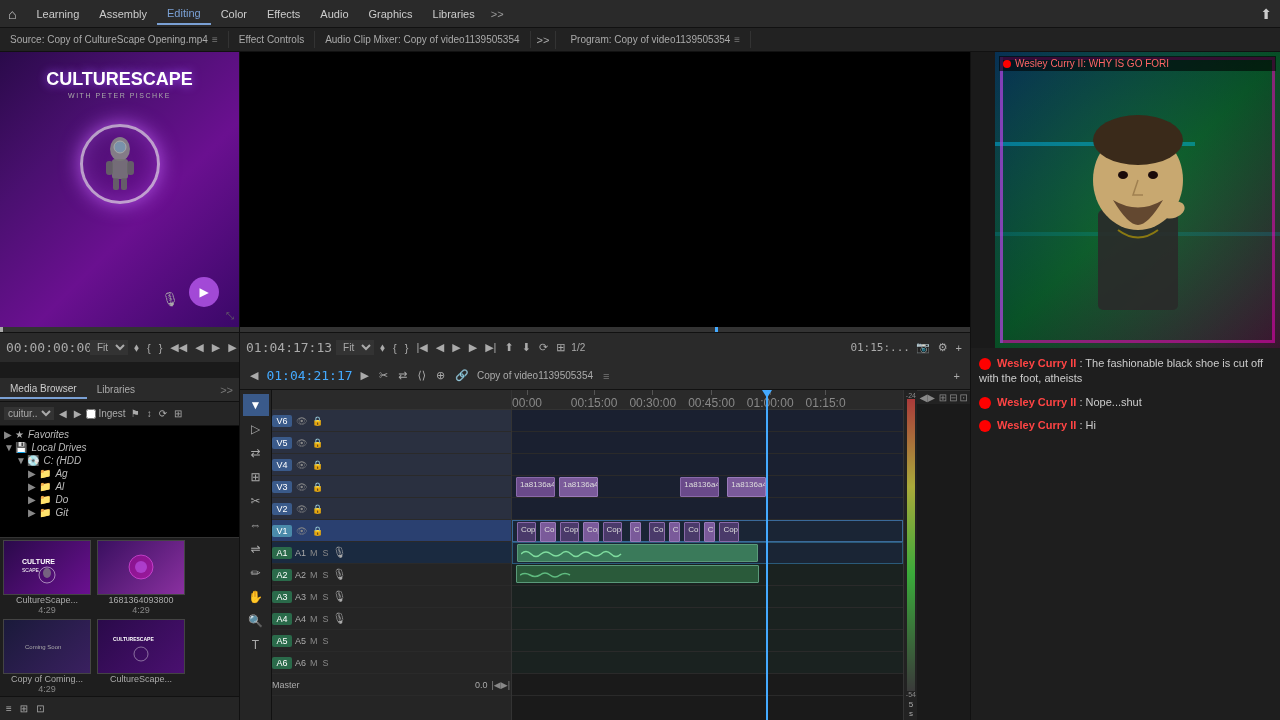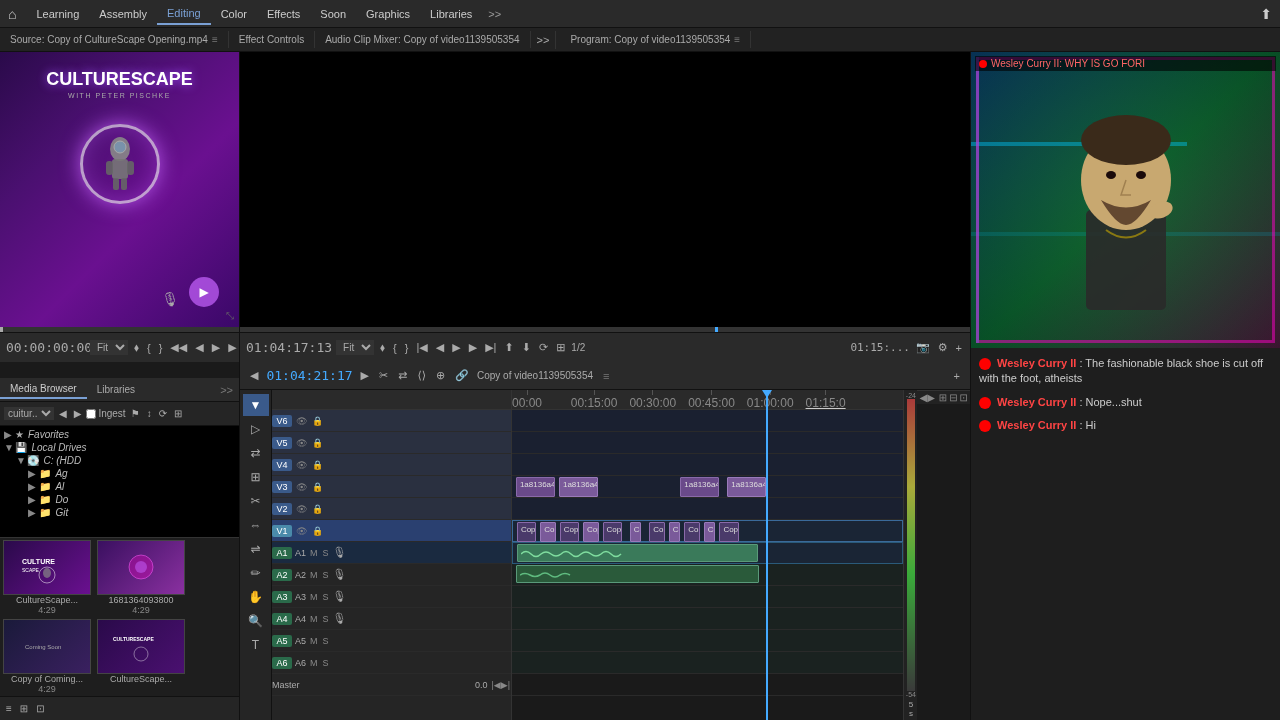--- a/index.html
+++ b/index.html
@@ -548,20 +548,21 @@
       display: flex;
       flex-direction: column;
     }
 
     
     .stream-preview {
       height: 296px;
       background: #7f1d1d;
       position: relative;
       overflow: hidden;
+      margin-left: 24px;
     }
     .stream-person {
       width: 100%;
       height: 100%;
       background: radial-gradient(ellipse at center, #1a3a1a 0%, #0a1a0a 100%);
       display: flex;
       align-items: center;
       justify-content: center;
       position: relative;
     }
@@ -632,21 +633,21 @@
 </head>
 <body>
 
 <div id="top-menu">
   <span style="font-size:14px;margin-right:10px;cursor:pointer;">⌂</span>
   <span class="menu-item">Learning</span>
   <span class="menu-item">Assembly</span>
   <span class="menu-item active">Editing</span>
   <span class="menu-item">Color</span>
   <span class="menu-item">Effects</span>
-  <span class="menu-item">Soon</span>
+  <span class="menu-item">Audio</span>
   <span class="menu-item">Graphics</span>
   <span class="menu-item">Libraries</span>
   <span class="menu-more">&gt;&gt;</span>
   <div class="menu-right">
     <span style="font-size:14px;cursor:pointer;">⬆</span>
   </div>
 </div>
 
 <div id="tab-bar">
   <div class="tab">
@@ -1012,21 +1013,21 @@
                 <div class="ruler-tick-label">00:30:00</div>
               </div>
               <div class="ruler-tick" style="left:45%;">
                 <div class="ruler-tick-line"></div>
                 <div class="ruler-tick-label">00:45:00</div>
               </div>
               <div class="ruler-tick" style="left:60%;">
                 <div class="ruler-tick-line"></div>
                 <div class="ruler-tick-label">01:00:00</div>
               </div>
-              <div class="ruler-tick" style="left:75%;text-decoration:underline;">
+              <div class="ruler-tick" style="left:75%;">
                 <div class="ruler-tick-line"></div>
                 <div class="ruler-tick-label">01:15:0</div>
               </div>
 
               <div class="playhead" style="left:65%;height:100%;">
                 <div class="playhead-triangle"></div>
               </div>
             </div>
 
             <div class="tl-track-row video"></div>

